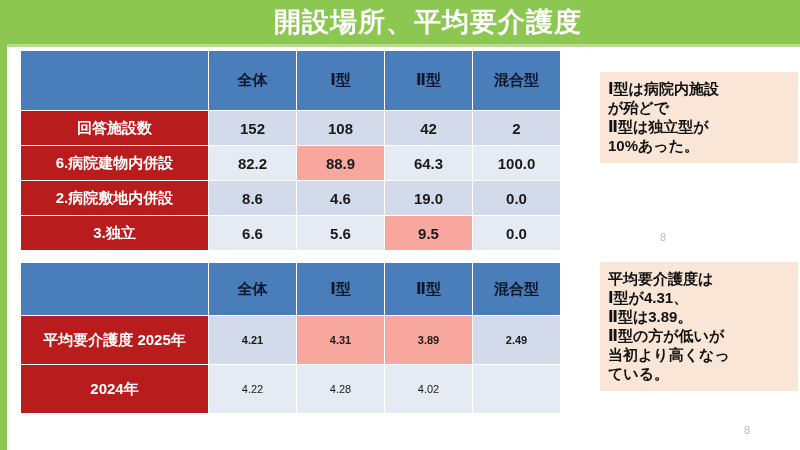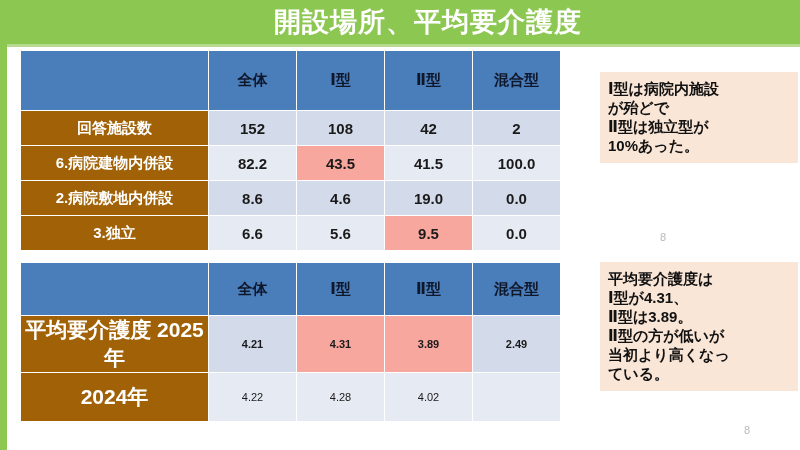--- a/index.html
+++ b/index.html
@@ -37,21 +37,21 @@
     border:1px solid #ffffff;
     text-align:center;vertical-align:middle;
     font-size:15px;
     padding:0;
   }
   .hdr-blank{background:#4a7ebb;}
   .hdr-cell{
     background:#4a7ebb;color:#0f172a;font-weight:bold;font-size:15px;
   }
   .rowlabel{
-    background:#a16207;color:#ffffff;font-weight:bold;
+    background:#b91c1c;color:#ffffff;font-weight:bold;
     text-align:left;padding-left:9px;font-size:14px;
   }
   .rowlabel.center{text-align:center;padding-left:0;}
   .cell{color:#1a1a1a;font-weight:bold;}
   .band-a{background:#d3dae9;}
   .band-b{background:#e6eaf3;}
   .pink{background:#f8a79e;}
   .small{font-weight:bold;font-size:14px;}
   .thin{font-weight:normal;}
   
@@ -60,21 +60,21 @@
   #table-one col.cx{width:88px;}
   #table-one tr.hrow{height:60px;}
   #table-one tr.drow{height:35px;}
   
   #table-two{left:20px;top:262px;width:540px;}
   #table-two col.c0{width:188px;}
   #table-two col.cx{width:88px;}
   #table-two tr.hrow{height:53px;}
   #table-two tr.drow{height:49px;}
   #table-two .cell{font-size:11px;}
-  #table-two .rowlabel{font-size:21px;}
+  #table-two .rowlabel{font-size:15px;}
   #table-two .hdr-cell{font-size:15px;}
   .hdr-mix{font-size:13px;vertical-align:bottom;padding-bottom:5px;}
   .blankcell{background:#e6eaf3;}
   
   .note{
     position:absolute;background:#fae6d7;
     color:#111111;font-weight:bold;
     font-size:15px;line-height:1.27;
     padding:7px 8px 8px 8px;
     white-space:pre-line;
@@ -117,22 +117,22 @@
     <tr class="drow">
       <td class="rowlabel">回答施設数</td>
       <td class="cell band-a small">152</td>
       <td class="cell band-a small">108</td>
       <td class="cell band-a small">42</td>
       <td class="cell band-a small">2</td>
     </tr>
     <tr class="drow">
       <td class="rowlabel">6.病院建物内併設</td>
       <td class="cell band-b">82.2</td>
-      <td class="cell pink">43.5</td>
-      <td class="cell band-b">41.5</td>
+      <td class="cell pink">88.9</td>
+      <td class="cell band-b">64.3</td>
       <td class="cell band-b">100.0</td>
     </tr>
     <tr class="drow">
       <td class="rowlabel">2.病院敷地内併設</td>
       <td class="cell band-a">8.6</td>
       <td class="cell band-a">4.6</td>
       <td class="cell band-a">19.0</td>
       <td class="cell band-a">0.0</td>
     </tr>
     <tr class="drow">

